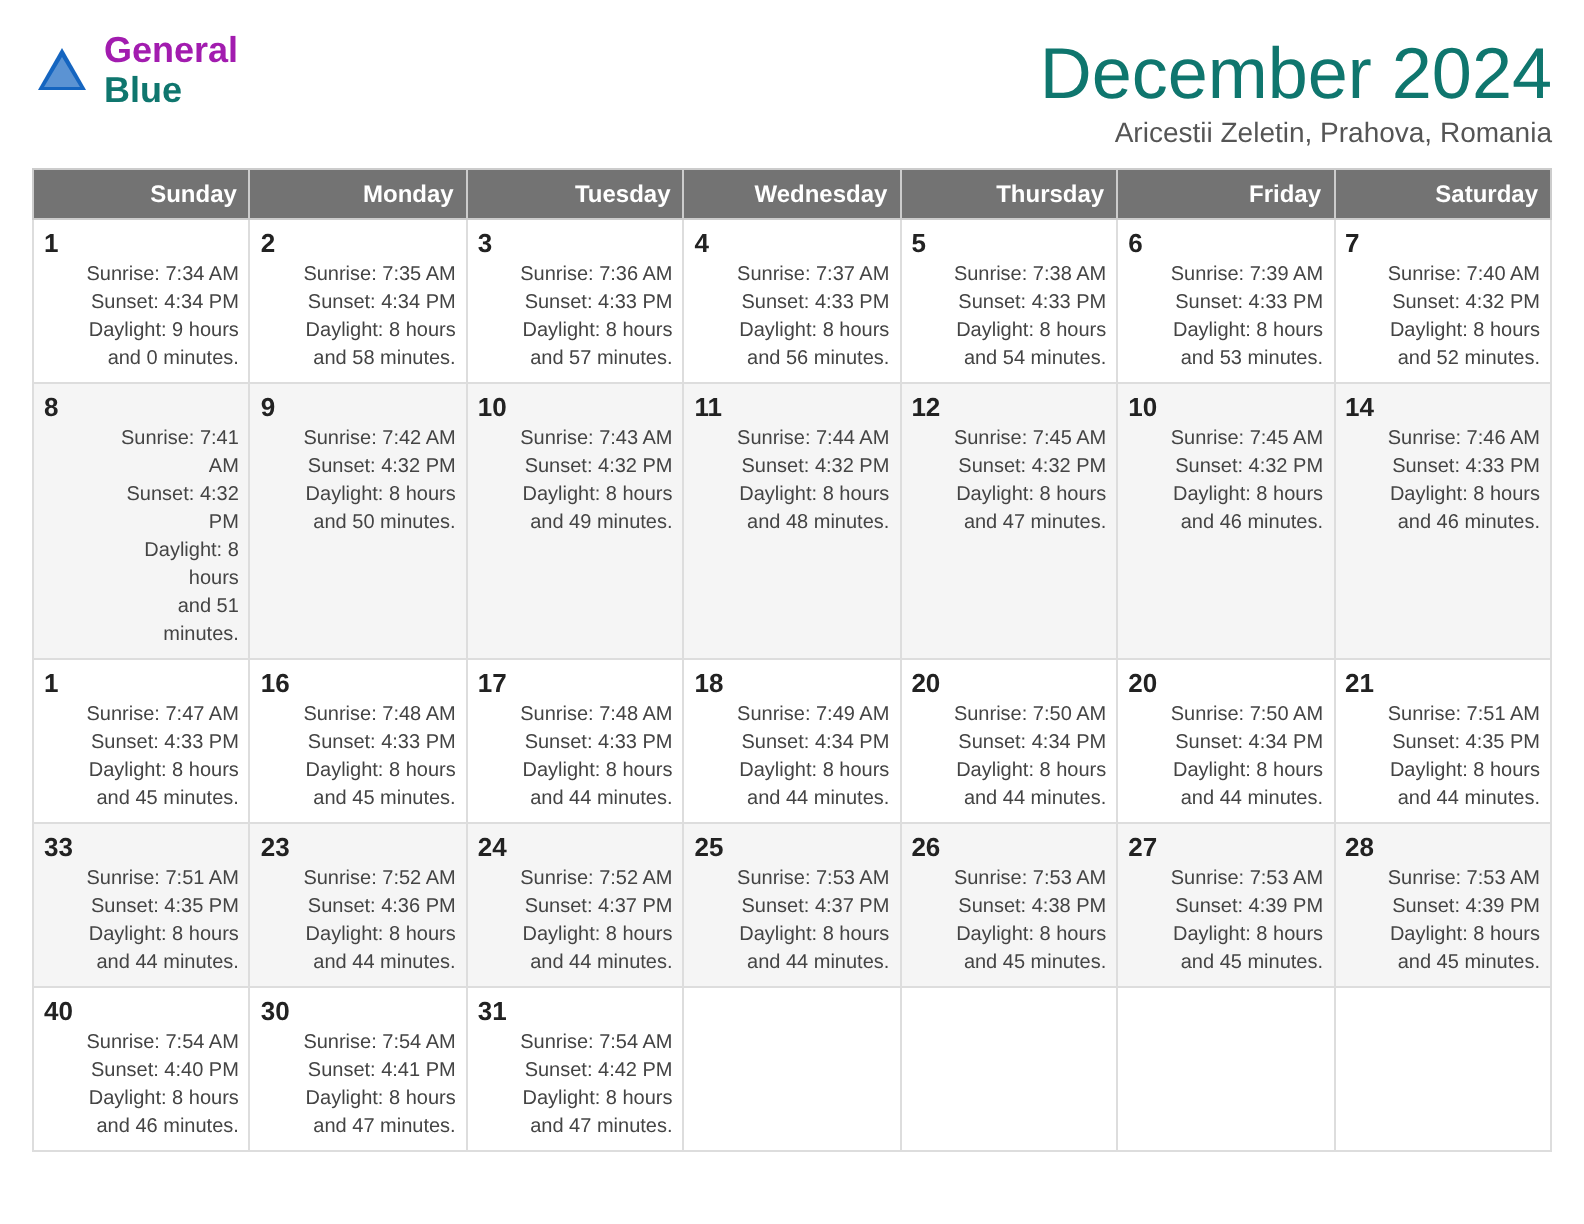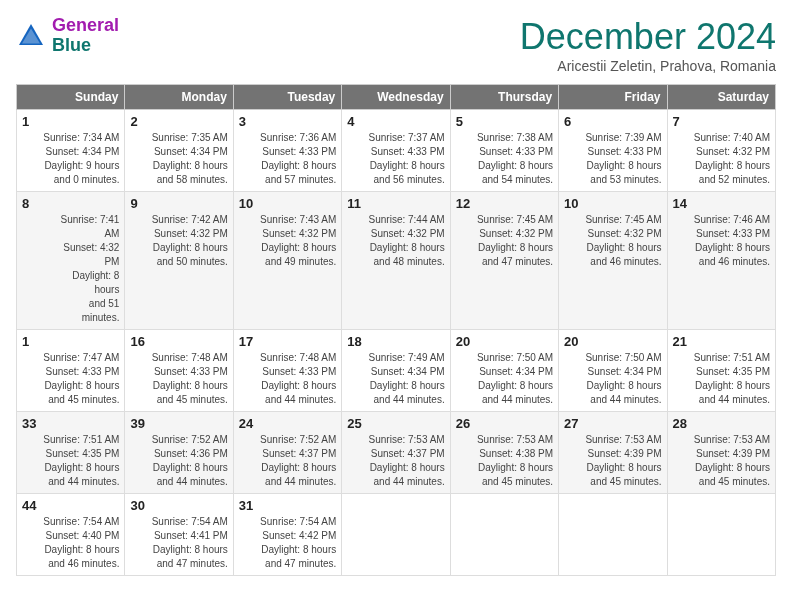--- a/index.html
+++ b/index.html
@@ -287,21 +287,21 @@
       </tr>
       <tr>
         <td>
           <span class="day-num">33</span>
           <div class="day-info" style="white-space: pre-line;">Sunrise: 7:51 AM
 Sunset: 4:35 PM
 Daylight: 8 hours
 and 44 minutes.</div>
         </td>
         <td>
-          <span class="day-num">39</span>
+          <span class="day-num">23</span>
           <div class="day-info" style="white-space: pre-line;">Sunrise: 7:52 AM
 Sunset: 4:36 PM
 Daylight: 8 hours
 and 44 minutes.</div>
         </td>
         <td>
           <span class="day-num">24</span>
           <div class="day-info" style="white-space: pre-line;">Sunrise: 7:52 AM
 Sunset: 4:37 PM
 Daylight: 8 hours
@@ -331,21 +331,21 @@
         <td>
           <span class="day-num">28</span>
           <div class="day-info" style="white-space: pre-line;">Sunrise: 7:53 AM
 Sunset: 4:39 PM
 Daylight: 8 hours
 and 45 minutes.</div>
         </td>
       </tr>
       <tr>
         <td>
-          <span class="day-num">44</span>
+          <span class="day-num">40</span>
           <div class="day-info" style="white-space: pre-line;">Sunrise: 7:54 AM
 Sunset: 4:40 PM
 Daylight: 8 hours
 and 46 minutes.</div>
         </td>
         <td>
           <span class="day-num">30</span>
           <div class="day-info" style="white-space: pre-line;">Sunrise: 7:54 AM
 Sunset: 4:41 PM
 Daylight: 8 hours

